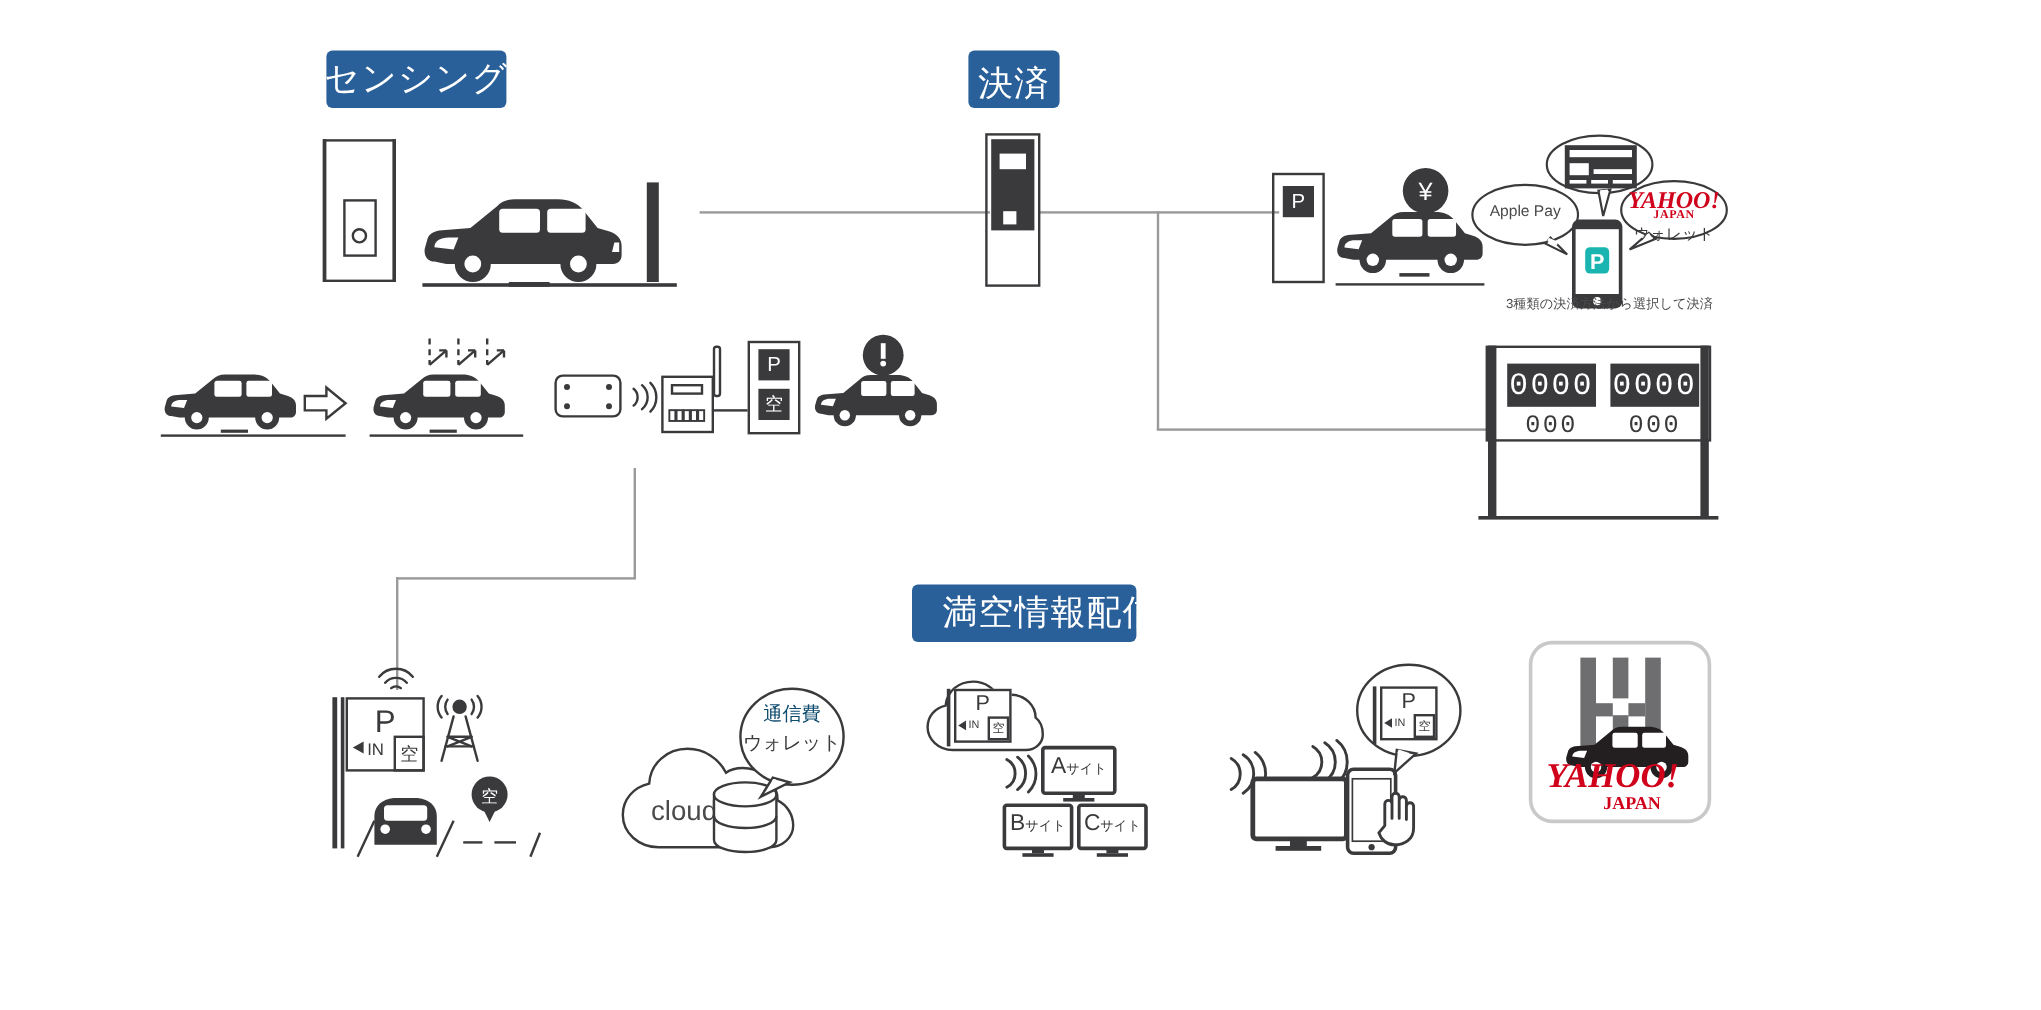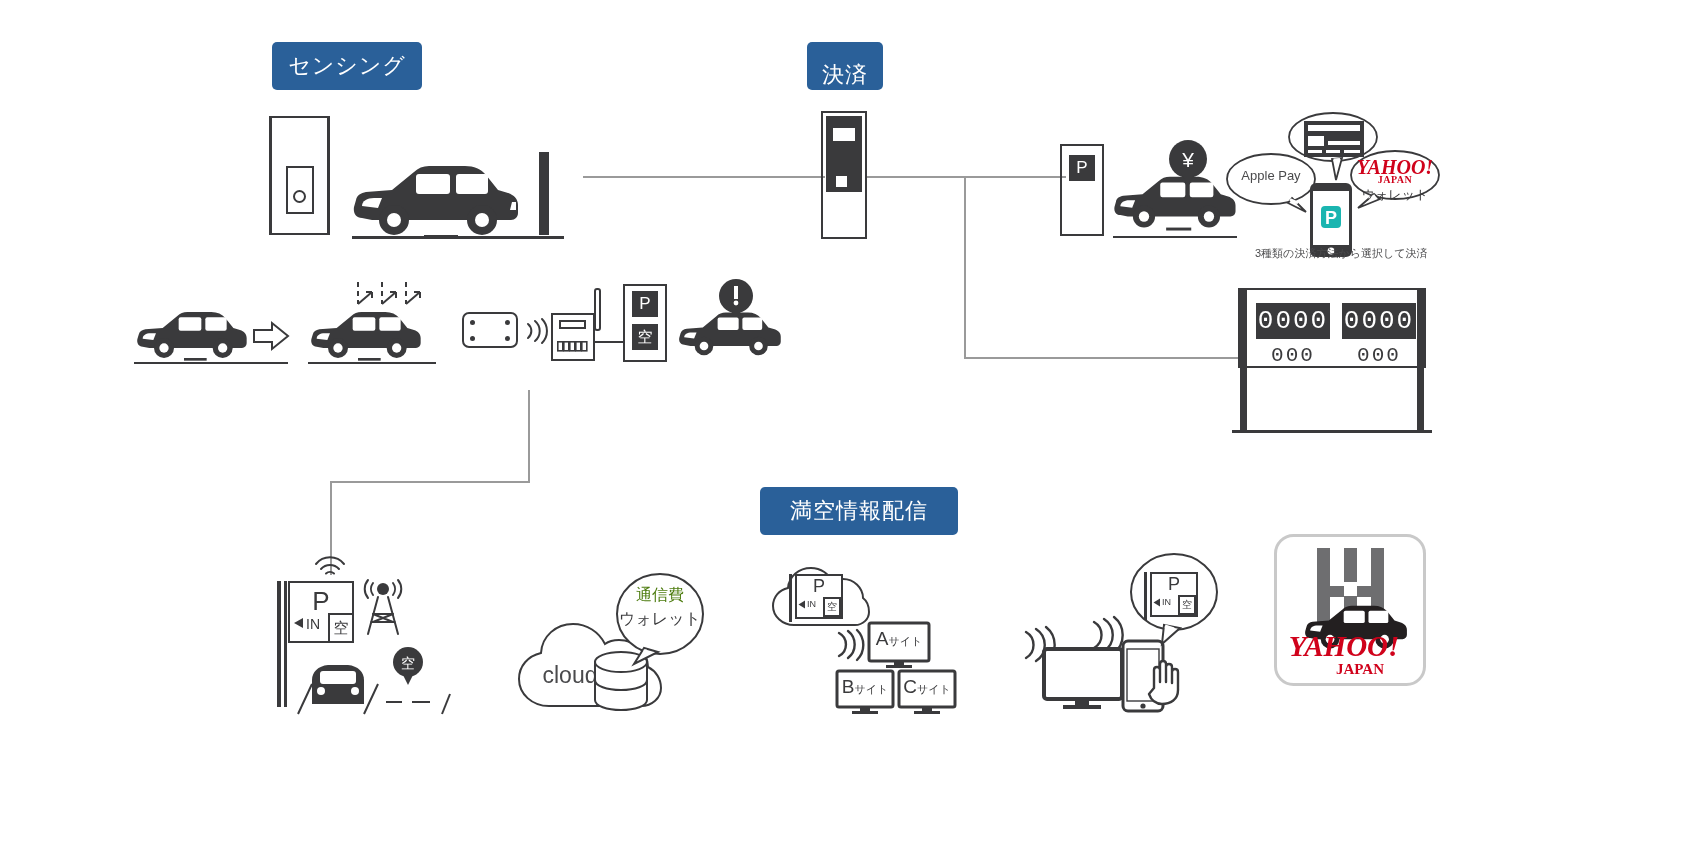--- a/index.html
+++ b/index.html
@@ -4,21 +4,21 @@
 <style>
   html,body{margin:0;padding:0;background:#ffffff;}
   body{width:1701px;height:842px;position:relative;overflow:hidden;
        font-family:"Liberation Sans","DejaVu Sans",sans-serif;color:#3a3a3c;}
   .stage{position:absolute;left:0;top:0;width:1701px;height:842px;}
   .abs{position:absolute;}
 
   
   .badge{position:absolute;background:#2a6099;color:#fff;border-radius:5px;
          display:flex;align-items:center;justify-content:center;
-         font-size:22px;letter-spacing:1px;white-space:nowrap;}
+         font-size:29px;letter-spacing:1px;white-space:nowrap;}
 
   
   .line{position:absolute;background:#9a9a9a;}
   .line.h{height:2px;}
   .line.v{width:2px;}
 
   
   .box{position:absolute;border:2px solid #3a3a3c;box-sizing:border-box;}
   .fbox{position:absolute;background:#3a3a3c;}
 
@@ -38,21 +38,21 @@
 <div class="stage">
 
   <div class="badge" style="left:272px;top:42px;width:150px;height:48px;">
     <span>センシング</span>
   </div>
 
   <div class="badge" style="left:807px;top:42px;width:76px;height:48px;align-items:flex-end;">
     <span>決済</span>
   </div>
 
-  <div class="badge" style="left:760px;top:487px;width:198px;height:48px;">
+  <div class="badge" style="left:760px;top:487px;width:143px;height:48px;padding-left:44px;">
     <span>満空情報配信</span>
   </div>
 
   <div class="line h" style="left:583px;top:176px;width:242px;"></div>
   <div class="line h" style="left:866px;top:176px;width:200px;"></div>
   <div class="line v" style="left:964px;top:176px;height:182px;"></div>
   <div class="line h" style="left:964px;top:357px;width:275px;"></div>
 
   <div class="line v" style="left:528px;top:390px;height:92px;"></div>
   <div class="line h" style="left:330px;top:481px;width:200px;"></div>
@@ -370,21 +370,21 @@
     </svg>
   </div>
 
   <div class="abs" style="left:614px;top:572px;">
     <svg width="92" height="92" viewBox="0 0 92 92">
       <ellipse cx="46" cy="42" rx="43" ry="40" fill="#ffffff" stroke="#3a3a3c" stroke-width="2"></ellipse>
       <path d="M30,76 L20,92 L44,80 Z" fill="#ffffff" stroke="#3a3a3c" stroke-width="2"></path>
       <path d="M31,77.5 L32,84" stroke="#ffffff" stroke-width="3"></path>
     </svg>
   </div>
-  <div class="lbl" style="left:614px;top:585px;width:92px;text-align:center;font-size:16px;color:#4d7c0f;">通信費</div>
+  <div class="lbl" style="left:614px;top:585px;width:92px;text-align:center;font-size:16px;color:#0c4a6e;">通信費</div>
   <div class="lbl" style="left:614px;top:609px;width:92px;text-align:center;font-size:16px;color:#3a3a3c;">ウォレット</div>
 
   <div class="abs" style="left:770px;top:566px;">
     <svg width="100" height="62" viewBox="0 0 100 62">
       <path d="M24,59 C12,59 3,50 3,40 C3,31 9,24 18,22 C19,10 29,2 41,2 C51,2 59,8 63,16 C66,14 69,13 73,13 C84,13 93,22 93,32 C97,35 99,40 99,46 C99,53 93,59 85,59 Z" fill="#ffffff" stroke="#3a3a3c" stroke-width="2"></path>
     </svg>
   </div>
   <div class="box" style="left:795px;top:574px;width:48px;height:45px;background:#ffffff;"></div>
   <div class="fbox" style="left:789px;top:574px;width:3px;height:48px;"></div>
   <div class="lbl" style="left:795px;top:576px;width:48px;text-align:center;font-size:18px;color:#3a3a3c;">P</div>

